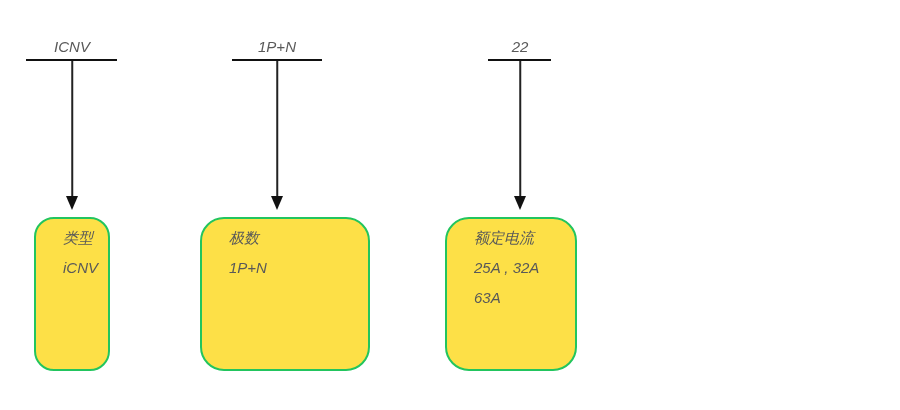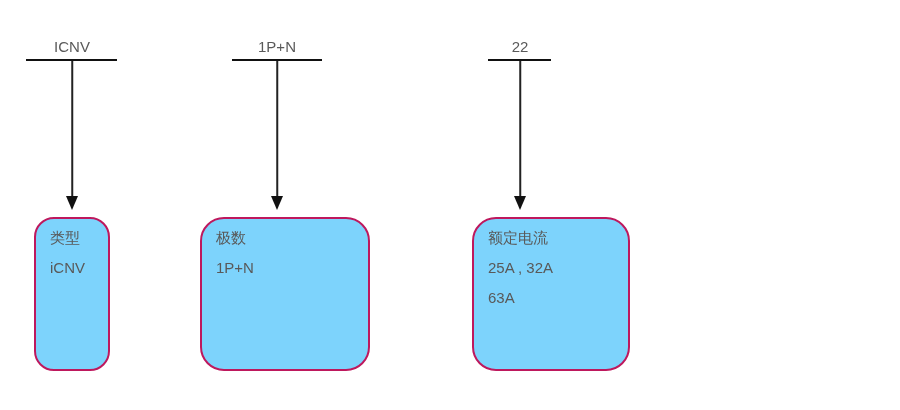--- a/index.html
+++ b/index.html
@@ -6,20 +6,21 @@
   body {
     font-family: "Liberation Sans", "DejaVu Sans", sans-serif;
     background: #ffffff;
   }
   .canvas {
     position: relative;
     width: 900px;
     height: 410px;
     background: #ffffff;
     overflow: hidden;
+    font-style: italic;
   }
   .code-label {
     position: absolute;
     top: 38px;
     transform: translateX(-50%);
     font-size: 15px;
     line-height: 17px;
     color: #595959;
     white-space: nowrap;
   }
@@ -45,24 +46,24 @@
     border-left: 6.5px solid transparent;
     border-right: 6.5px solid transparent;
     border-top: 14px solid #111111;
     transform: translateX(-50%);
   }
   .info-box {
     position: absolute;
     top: 217px;
     height: 154px;
     box-sizing: border-box;
-    background: #7dd3fc;
-    border: 2px solid #be185d;
+    background: #fde047;
+    border: 2px solid #22c55e;
     border-radius: 24px;
-    padding: 4px 0 0 14px;
+    padding: 4px 0 0 27px;
     color: #595959;
     font-size: 15px;
   }
   .info-box .bline {
     line-height: 30px;
     white-space: nowrap;
   }
 </style>
 </head>
 <body>
@@ -84,19 +85,19 @@
   <div class="arrow-head" style="left:277px"></div>
   <div class="info-box" style="left:200px; width:170px">
     <div class="bline">极数</div>
     <div class="bline">1P+N</div>
   </div>
 
   <div class="code-label" style="left:520px">22</div>
   <div class="underline" style="left:488px; width:63px"></div>
   <div class="arrow-shaft" style="left:520px"></div>
   <div class="arrow-head" style="left:520px"></div>
-  <div class="info-box" style="left:472px; width:158px">
+  <div class="info-box" style="left:445px; width:132px">
     <div class="bline">额定电流</div>
     <div class="bline">25A , 32A</div>
     <div class="bline">63A</div>
   </div>
 
 </div>
 
 </body></html>

